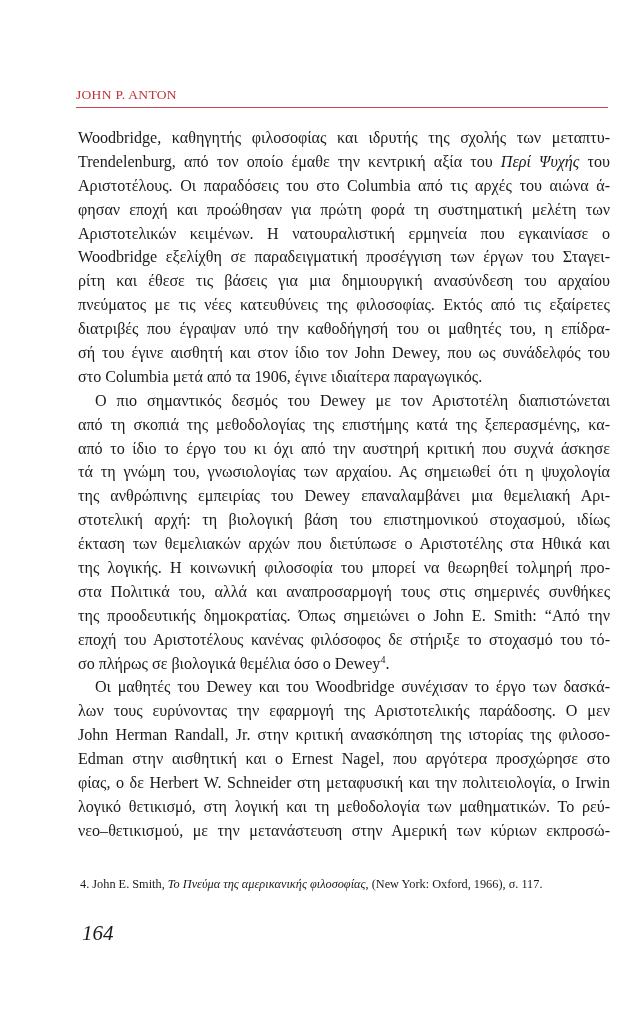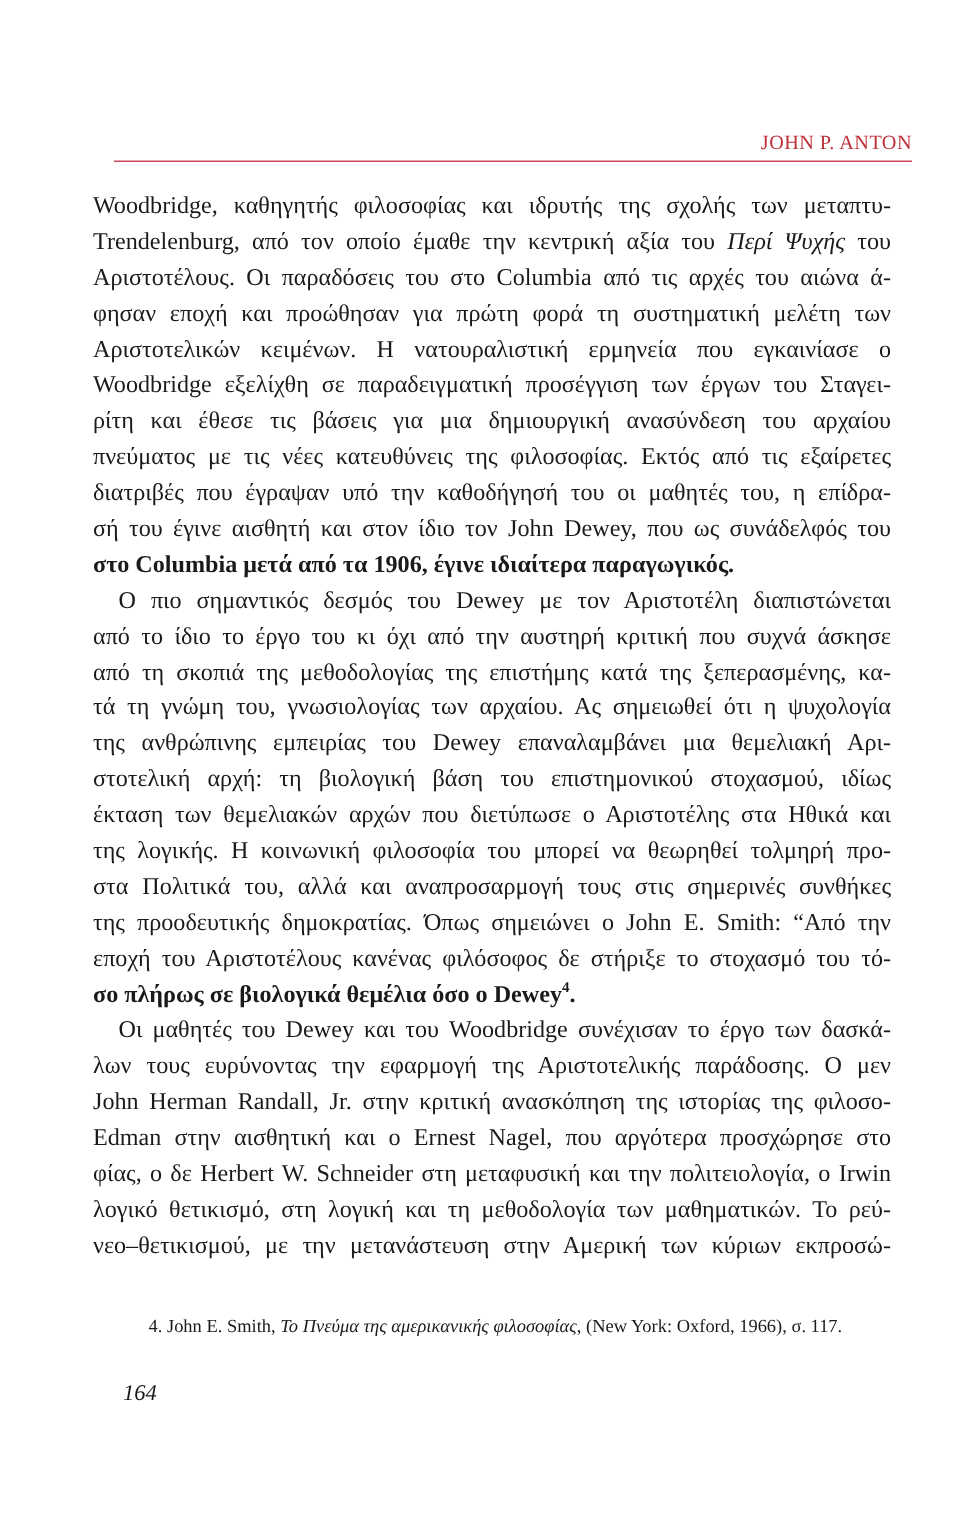--- a/index.html
+++ b/index.html
@@ -2,44 +2,44 @@
 <html><head>
 <meta charset="utf-8">
 <style>
   html, body { margin: 0; padding: 0; }
   body {
     width: 643px; height: 1024px; background: #ffffff; position: relative; overflow: hidden;
     font-family: "Liberation Serif", "DejaVu Serif", serif; color: #1a1a1a;
   }
   .running-head {
     position: absolute; left: 76px; width: 532px; top: 87px;
-    text-align: right; font-size: 13.5px; letter-spacing: 0.3px; color: #c0303a;
+    text-align: left; font-size: 13.5px; letter-spacing: 0.3px; color: #c0303a;
   }
   .head-rule {
     position: absolute; left: 76px; width: 532px; top: 107px; height: 0;
     border-top: 1.5px solid #c8485a;
   }
   .body-text {
-    position: absolute; left: 62px; width: 532px; top: 126px;
+    position: absolute; left: 78px; width: 532px; top: 126px;
     font-size: 16.1px; line-height: 23.9px;
   }
   .line {
     display: block; white-space: nowrap; text-align: justify; text-align-last: justify;
     height: 23.9px;
   }
-  .line.last { text-align-last: left; font-weight: bold; }
+  .line.last { text-align-last: left; }
   .line.indent { padding-left: 17px; }
   .ital { font-style: italic; }
   sup { font-size: 10px; line-height: 0; vertical-align: super; }
   .footnote {
-    position: absolute; left: 99px; width: 520px; top: 877px;
+    position: absolute; left: 80px; width: 520px; top: 877px;
     font-size: 12.3px; white-space: nowrap;
   }
   .page-number {
-    position: absolute; left: 82px; top: 921px; font-size: 15px; font-style: italic;
+    position: absolute; left: 82px; top: 921px; font-size: 21px; font-style: italic;
   }
 </style>
 </head>
 <body>
 
 <div class="running-head">JOHN P. ANTON</div>
 <div class="head-rule"></div>
 
 <div class="body-text">
   <span class="line">Woodbridge, καθηγητής φιλοσοφίας και ιδρυτής της σχολής των μεταπτυ-</span>
@@ -47,22 +47,22 @@
   <span class="line">Αριστοτέλους. Οι παραδόσεις του στο Columbia από τις αρχές του αιώνα ά-</span>
   <span class="line">φησαν εποχή και προώθησαν για πρώτη φορά τη συστηματική μελέτη των</span>
   <span class="line">Αριστοτελικών κειμένων. Η νατουραλιστική ερμηνεία που εγκαινίασε ο</span>
   <span class="line">Woodbridge εξελίχθη σε παραδειγματική προσέγγιση των έργων του Σταγει-</span>
   <span class="line">ρίτη και έθεσε τις βάσεις για μια δημιουργική ανασύνδεση του αρχαίου</span>
   <span class="line">πνεύματος με τις νέες κατευθύνεις της φιλοσοφίας. Εκτός από τις εξαίρετες</span>
   <span class="line">διατριβές που έγραψαν υπό την καθοδήγησή του οι μαθητές του, η επίδρα-</span>
   <span class="line">σή του έγινε αισθητή και στον ίδιο τον John Dewey, που ως συνάδελφός του</span>
   <span class="line last">στο Columbia μετά από τα 1906, έγινε ιδιαίτερα παραγωγικός.</span>
   <span class="line indent">Ο πιο σημαντικός δεσμός του Dewey με τον Αριστοτέλη διαπιστώνεται</span>
+  <span class="line">από τη σκοπιά της μεθοδολογίας της επιστήμης κατά της ξεπερασμένης, κα-</span>
   <span class="line">από το ίδιο το έργο του κι όχι από την αυστηρή κριτική που συχνά άσκησε</span>
-  <span class="line">από τη σκοπιά της μεθοδολογίας της επιστήμης κατά της ξεπερασμένης, κα-</span>
   <span class="line">τά τη γνώμη του, γνωσιολογίας των αρχαίου. Ας σημειωθεί ότι η ψυχολογία</span>
   <span class="line">της ανθρώπινης εμπειρίας του Dewey επαναλαμβάνει μια θεμελιακή Αρι-</span>
   <span class="line">στοτελική αρχή: τη βιολογική βάση του επιστημονικού στοχασμού, ιδίως</span>
   <span class="line">έκταση των θεμελιακών αρχών που διετύπωσε ο Αριστοτέλης στα Ηθικά και</span>
   <span class="line">της λογικής. Η κοινωνική φιλοσοφία του μπορεί να θεωρηθεί τολμηρή προ-</span>
   <span class="line">στα Πολιτικά του, αλλά και αναπροσαρμογή τους στις σημερινές συνθήκες</span>
   <span class="line">της προοδευτικής δημοκρατίας. Όπως σημειώνει ο John E. Smith: “Από την</span>
   <span class="line">εποχή του Αριστοτέλους κανένας φιλόσοφος δε στήριξε το στοχασμό του τό-</span>
   <span class="line last"><span>σο πλήρως σε βιολογικά θεμέλια όσο ο Dewey</span><sup>4</sup><span>.</span></span>
   <span class="line indent">Οι μαθητές του Dewey και του Woodbridge συνέχισαν το έργο των δασκά-</span>

